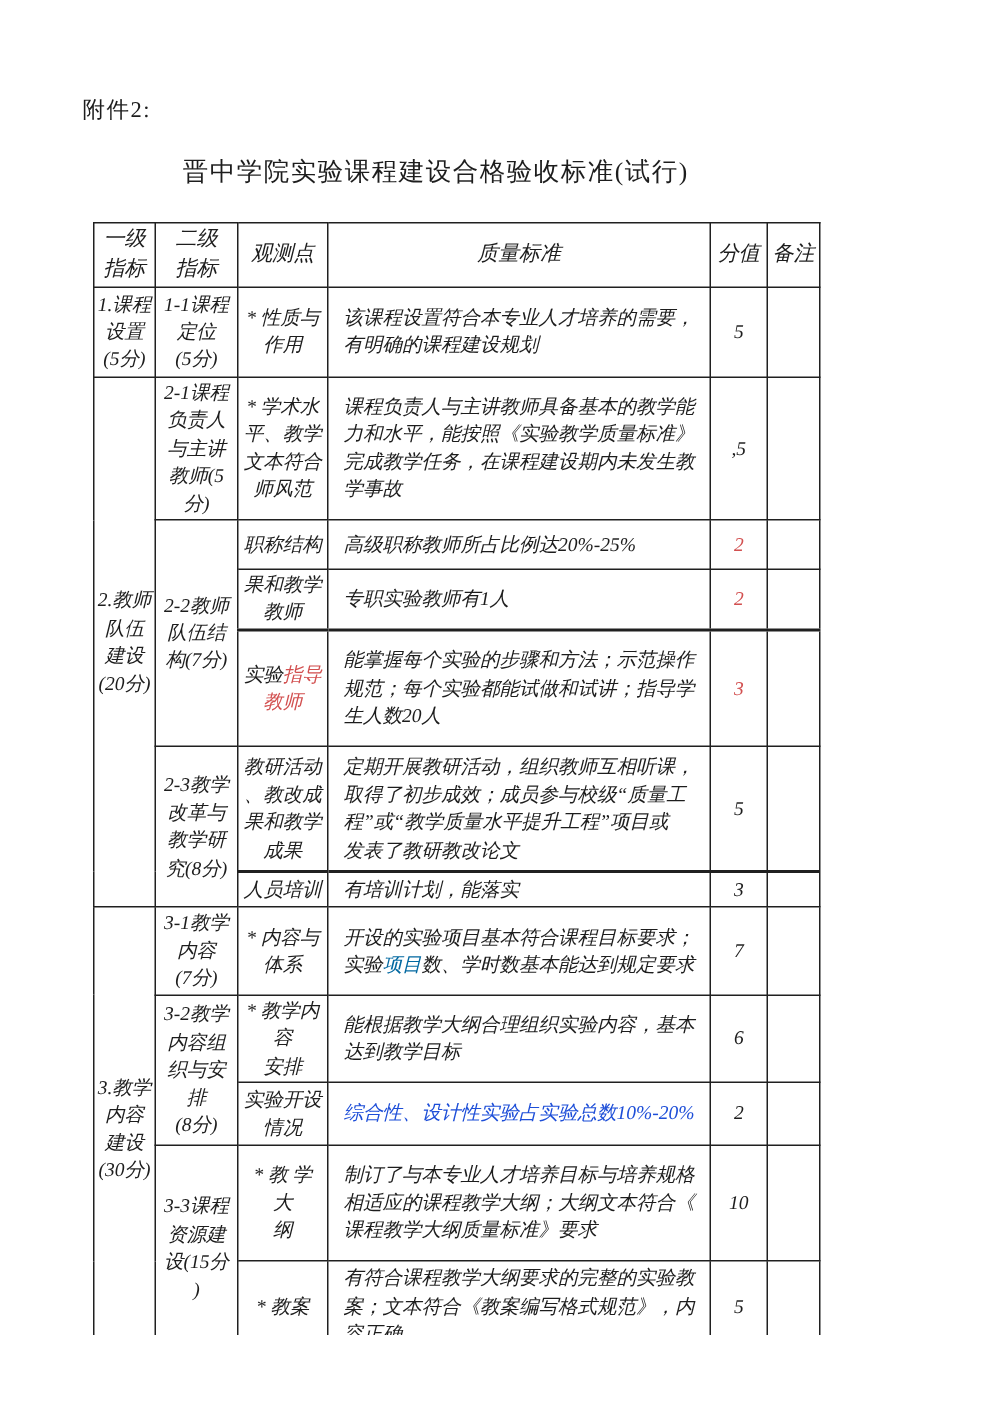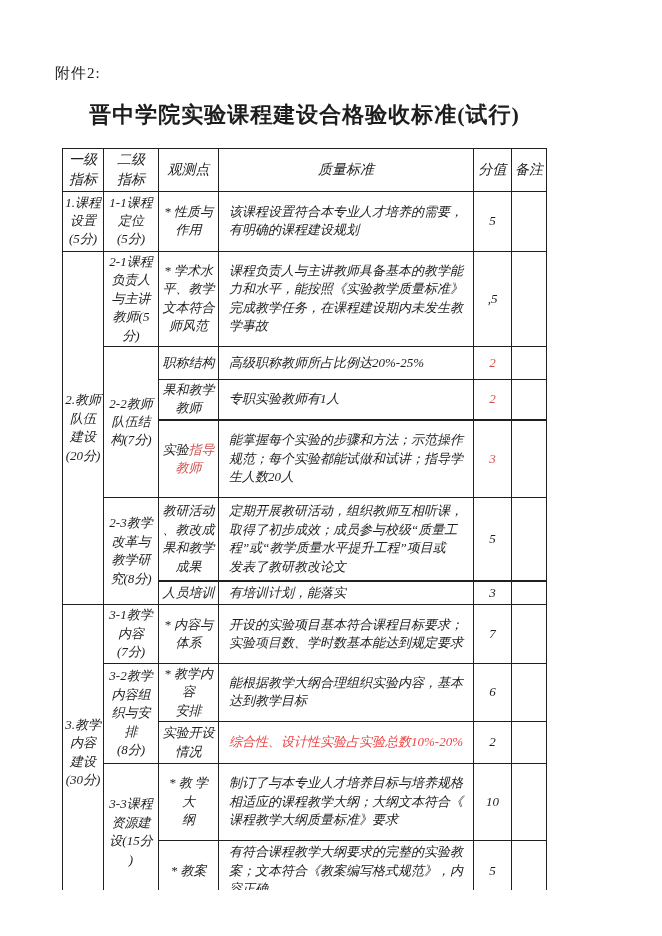--- a/index.html
+++ b/index.html
@@ -5,22 +5,22 @@
   html,body{margin:0;padding:0;}
   body{
     width:662px;height:936px;position:relative;background:#ffffff;
     font-family:"Liberation Serif","DejaVu Serif",serif;
     color:#1d1d1d;overflow:hidden;
   }
   .attachment{
     position:absolute;left:55px;top:64px;font-size:15px;letter-spacing:1px;
   }
   .title{
-    position:absolute;left:62px;top:98px;width:485px;text-align:center;
-    font-size:22px;font-weight:bold;letter-spacing:1px;line-height:34px;
+    position:absolute;left:48px;top:98px;width:485px;text-align:center;
+    font-size:17px;font-weight:normal;letter-spacing:1px;line-height:34px;
     white-space:nowrap;
   }
   .table-clip{
     position:absolute;left:62px;top:148px;width:486px;height:742px;overflow:hidden;font-style:italic;
   }
   table{
     border-collapse:collapse;table-layout:fixed;width:485px;
   }
   col.c1{width:41px}col.c2{width:55px}col.c3{width:60px}
   col.c4{width:255px}col.c5{width:38px}col.c6{width:35px}
@@ -164,21 +164,21 @@
     <td class="l1" rowspan="5">3.教学
 内容
 建设
 (30分)</td>
     <td>3-1教学
 内容
 (7分)</td>
     <td>* 内容与
 体系</td>
     <td class="std"><span>开设的实验项目基本符合课程目标要求；
-实验</span><span style="color: #404040;">项目</span><span>数、学时数基本能达到规定要求</span></td>
+实验</span><span style="color: #0369a1;">项目</span><span>数、学时数基本能达到规定要求</span></td>
     <td>7</td>
     <td></td>
   </tr>
 
   <tr class="r8">
     <td rowspan="2">3-2教学
 内容组
 织与安
 排
 (8分)</td>
@@ -187,21 +187,21 @@
 安排</td>
     <td class="std">能根据教学大纲合理组织实验内容，基本
 达到教学目标</td>
     <td>6</td>
     <td></td>
   </tr>
 
   <tr class="r9">
     <td>实验开设
 情况</td>
-    <td class="std"><span style="color: #ef4444;">综合性、设计性实验占实验总数10%-20%</span></td>
+    <td class="std"><span style="color: #1d4ed8;">综合性、设计性实验占实验总数10%-20%</span></td>
     <td>2</td>
     <td></td>
   </tr>
 
   <tr class="r10">
     <td rowspan="2">3-3课程
 资源建
 设(15分
 )</td>
     <td>* 教 学 大

